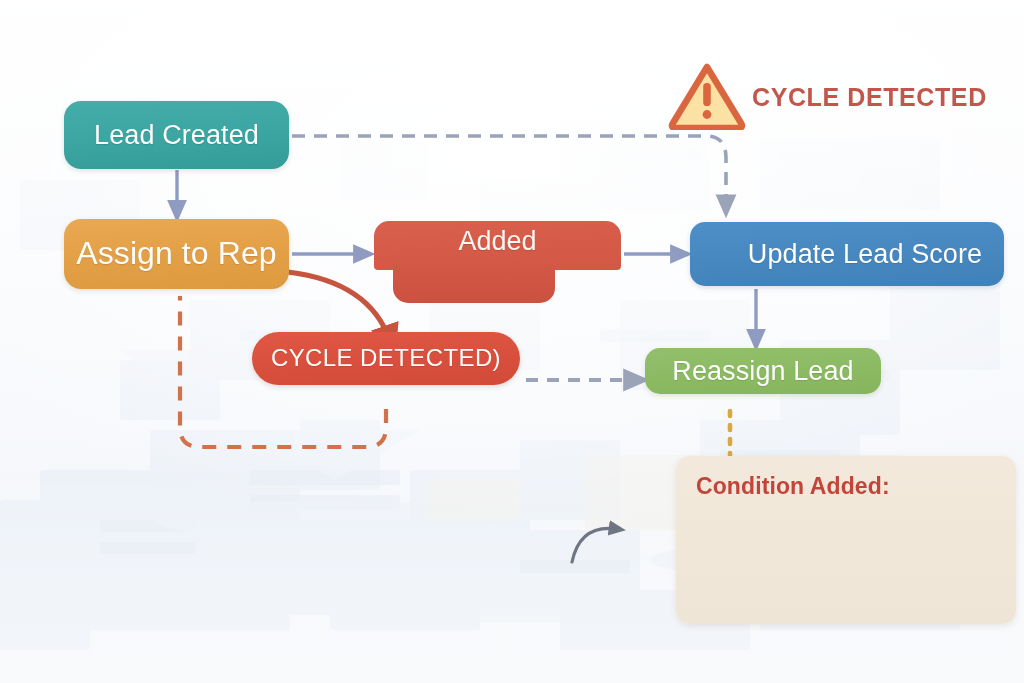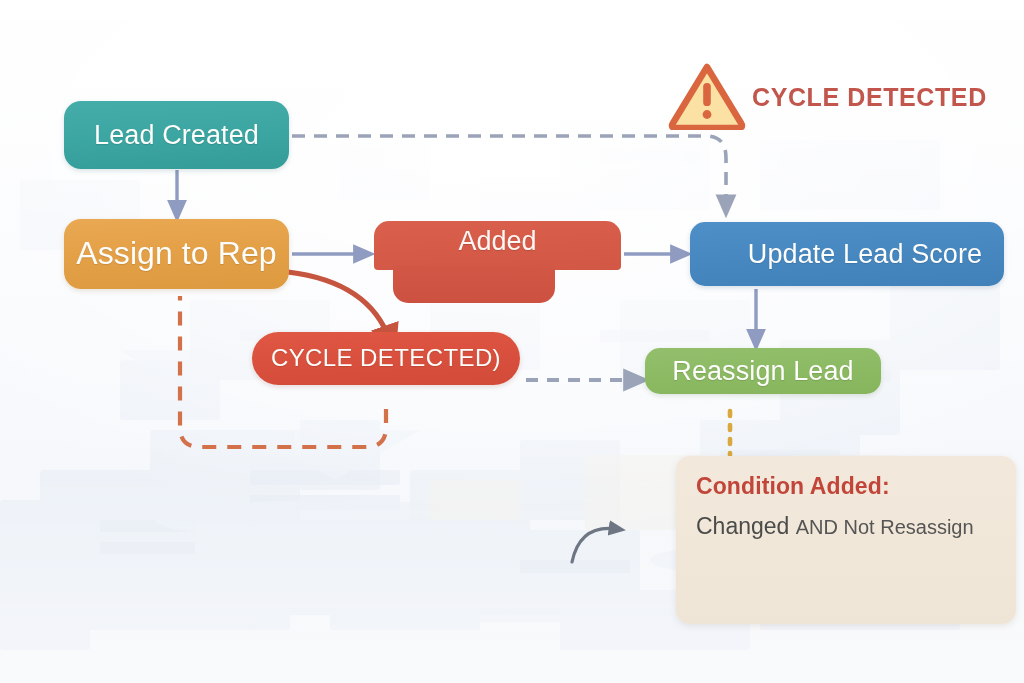--- a/index.html
+++ b/index.html
@@ -318,19 +318,15 @@
   </div>
 
   <div class="node" id="node-update-score">Update Lead Score</div>
 
   <div class="node" id="node-reassign-lead">Reassign Lead</div>
 
   <div class="node" id="node-cycle-pill">CYCLE DETECTED)</div>
 
   <div id="condition-box">
     <div id="condition-title">Condition Added:</div>
-    <div class="condition-line">
-      <span>Changed</span>
-      <span class="cond-small">AND Not Resassign</span>
-    </div>
   </div>
 
 </div>
 
 </body></html>

